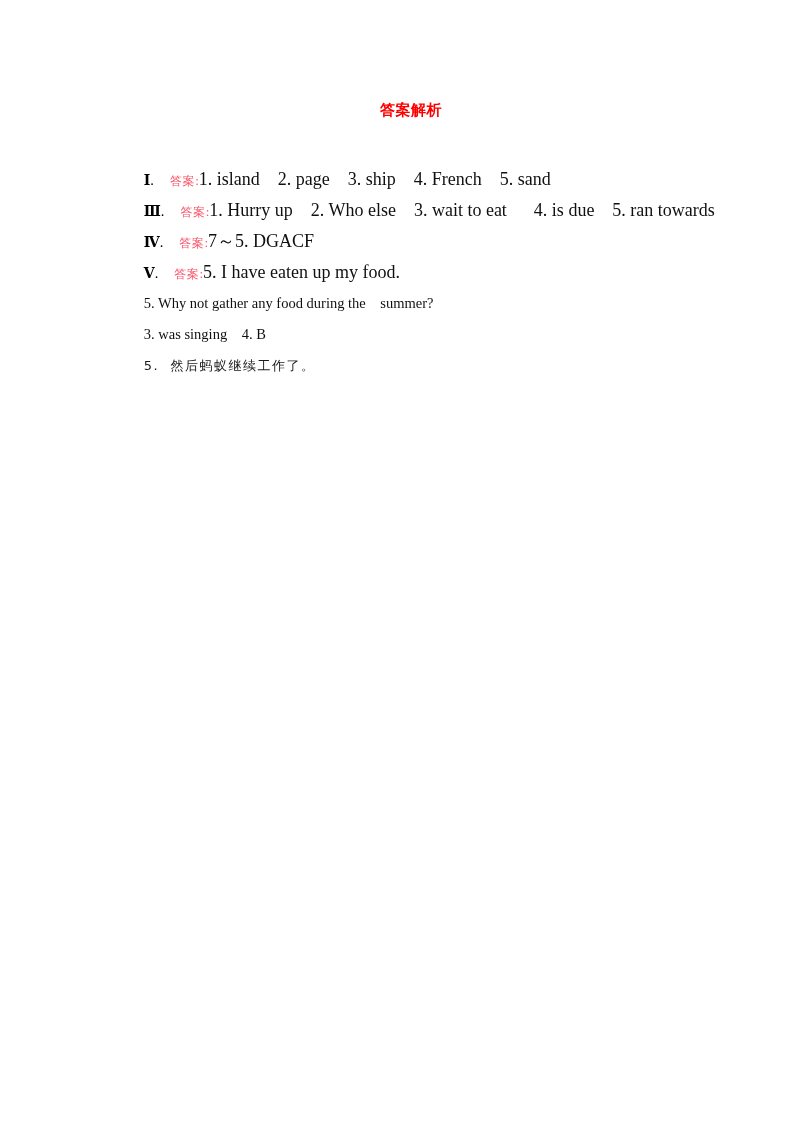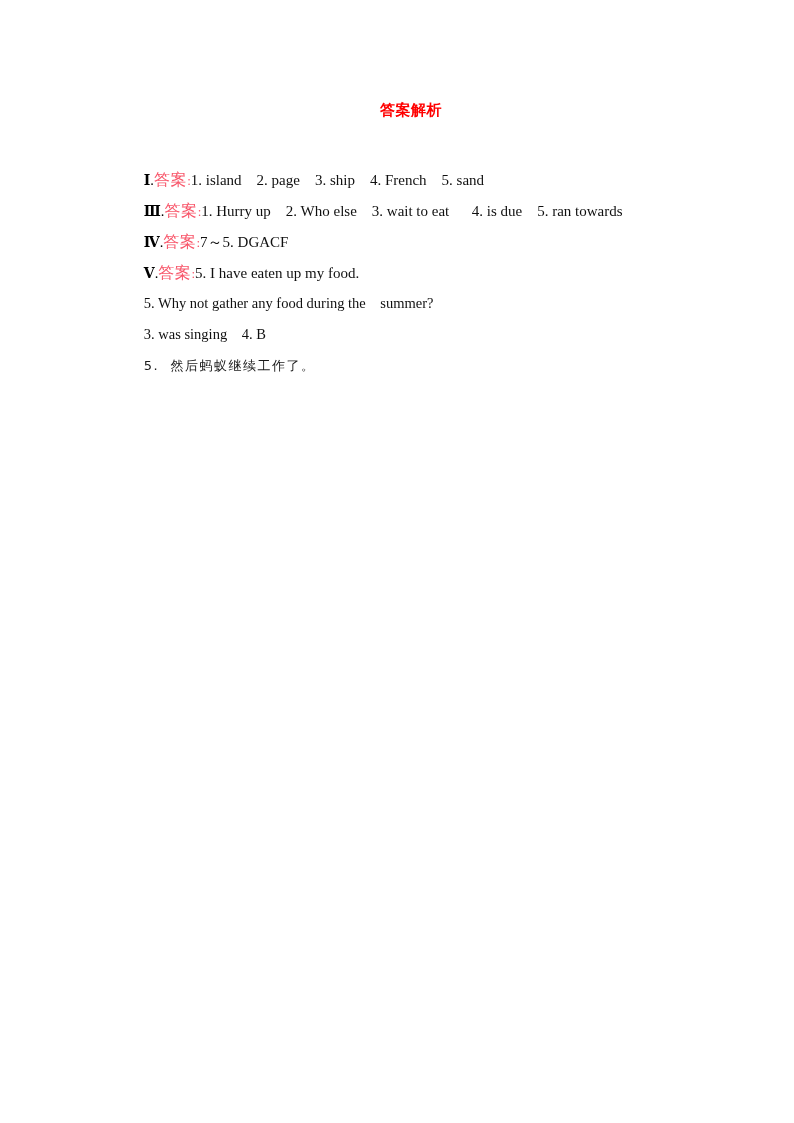--- a/index.html
+++ b/index.html
@@ -67,33 +67,34 @@
     letter-spacing: 0;
   }
 
   .sec-dot {
     color: #000000;
     font-size: 14.5px;
   }
 
   .sec-label {
     font-family: "DejaVu Sans", "Liberation Sans", sans-serif;
-    font-size: 16px;
+    font-size: 12px;
     color: #f8566a;
     letter-spacing: 0.6px;
+    margin-left: 16px;
   }
 
   .sec-colon {
     color: #f8566a;
     font-size: 13px;
   }
 
   .ans-text {
     font-family: "Liberation Serif", "DejaVu Serif", serif;
-    font-size: 15px;
+    font-size: 18px;
     color: #101010;
     white-space: pre;
   }
 
   .cn-text {
     font-family: "DejaVu Sans", "Liberation Sans", sans-serif;
     font-size: 13px;
     color: #1a1a1a;
     letter-spacing: 1.5px;
     margin-top: 37px;

